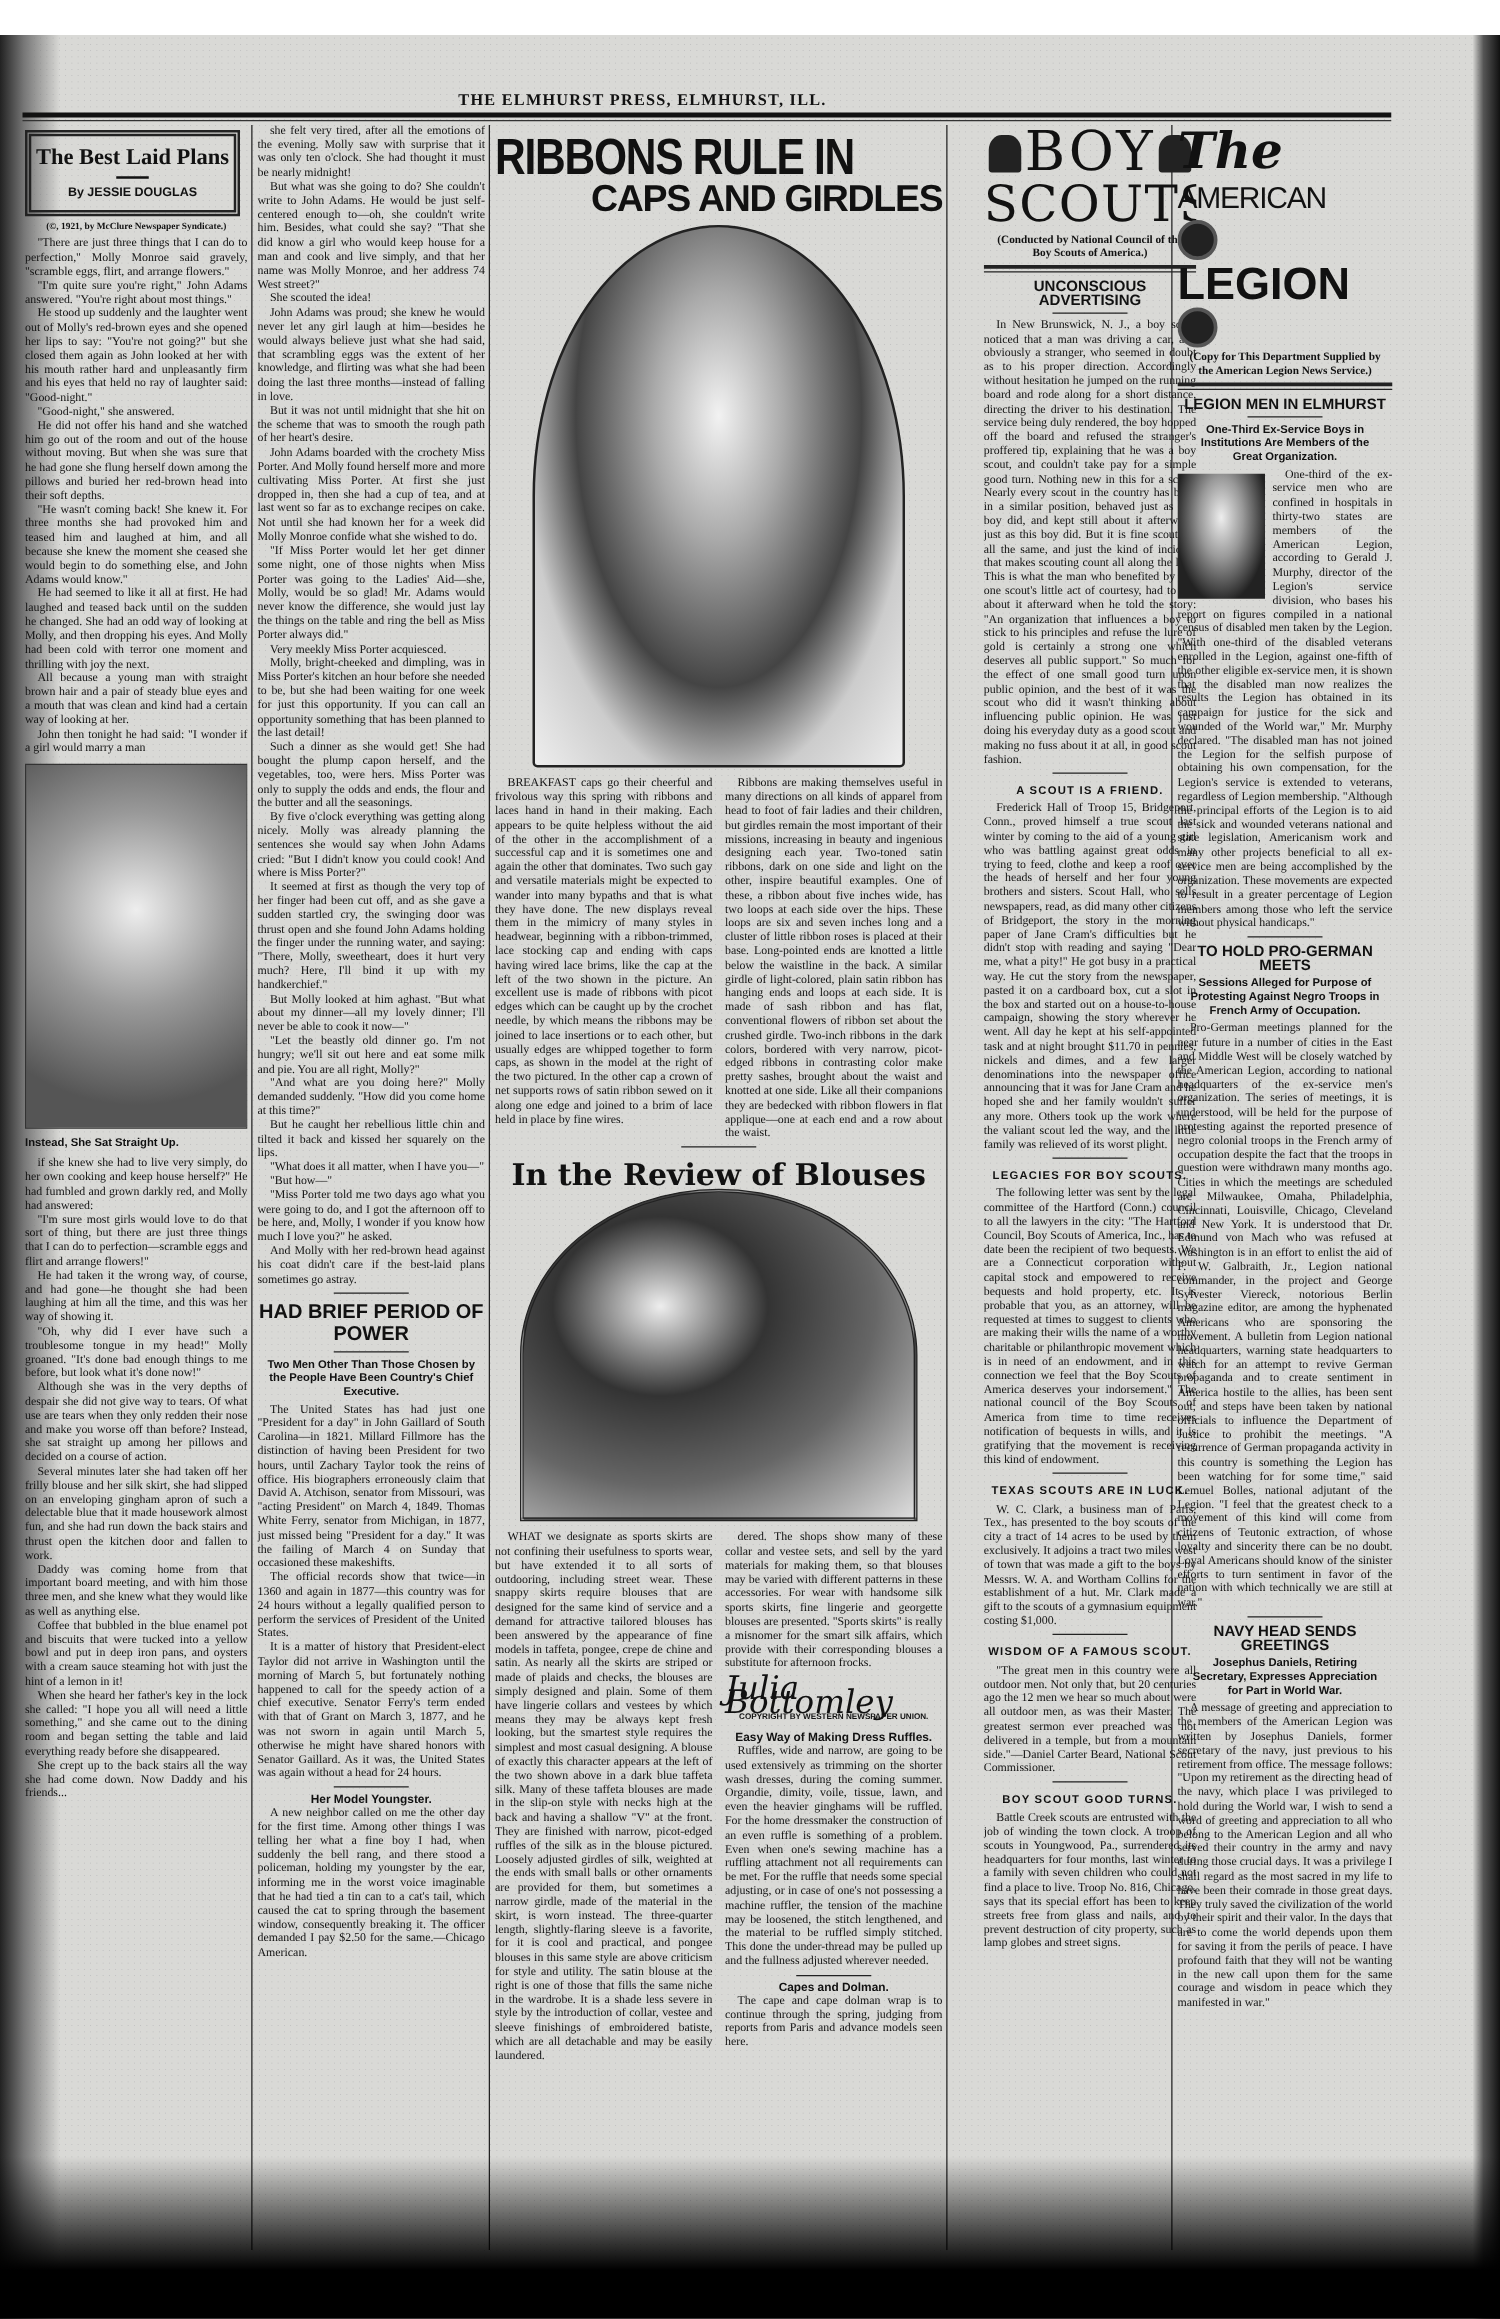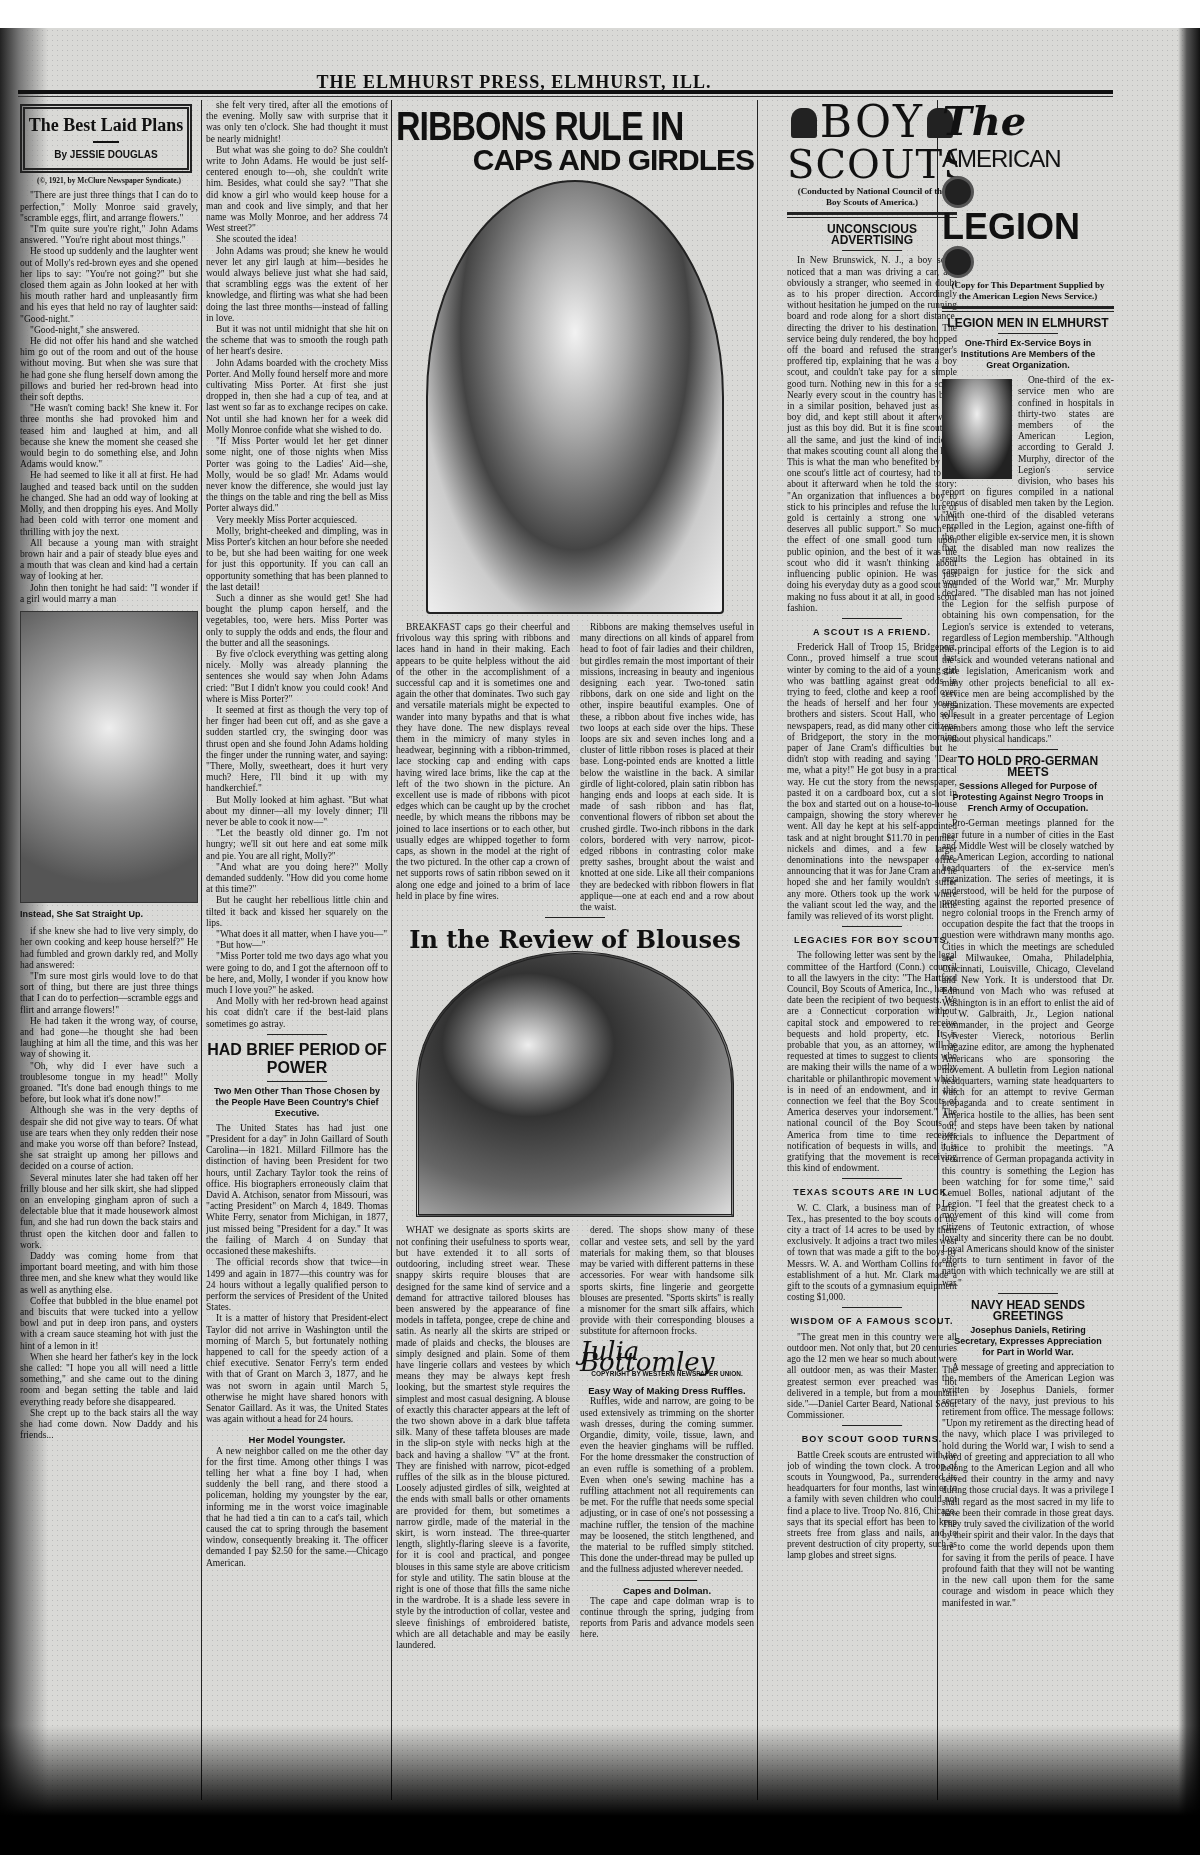--- a/index.html
+++ b/index.html
@@ -2,21 +2,21 @@
 <html><head>
 <meta charset="utf-8">
 <style>
   html,body{margin:0;padding:0;}
   body{width:1200px;height:1855px;background:#fff;position:relative;overflow:hidden;font-family:"Liberation Serif",serif;color:#111;}
   .page{position:absolute;left:0;top:28px;width:1200px;height:1827px;background:#d9d9d6;
         background-image:radial-gradient(#bbb 0.6px,transparent 0.7px);background-size:5px 5px;}
   .page .edge-left{position:absolute;left:0;top:0;width:48px;height:100%;background:linear-gradient(90deg,#222,#777 40%,rgba(0,0,0,0));}
   .page .edge-right{position:absolute;right:0;top:0;width:22px;height:100%;background:linear-gradient(270deg,#111,#555 60%,rgba(0,0,0,0));}
   .page .edge-bottom{position:absolute;left:0;bottom:0;width:100%;height:130px;background:linear-gradient(0deg,#000 30%,rgba(0,0,0,0));}
-  .masthead{position:absolute;left:0;top:44px;width:1028px;text-align:center;font-family:"Liberation Serif",serif;font-weight:bold;font-size:18px;letter-spacing:1px;}
+  .masthead{position:absolute;left:0;top:44px;width:1028px;text-align:center;font-family:"Liberation Serif",serif;font-weight:bold;font-size:13px;letter-spacing:1px;}
   .rule-top{position:absolute;left:18px;top:62px;width:1095px;height:4px;background:#111;}
   .rule-top2{position:absolute;left:18px;top:68px;width:1095px;height:1px;background:#333;}
   .col{position:absolute;top:72px;font-size:9.5px;line-height:11.2px;text-align:justify;overflow:hidden;}
   .col p{margin:0 0 0 0;text-indent:10px;}
   .vrule{position:absolute;top:72px;width:1px;background:#222;height:1700px;}
   .c1{left:20px;width:178px;}
   .c2{left:206px;width:182px;}
   .c3{left:396px;width:358px;}
   .c4{left:762px;width:170px;margin-left:25px;}
   .c5{left:942px;width:172px;}
@@ -119,21 +119,21 @@
     <p>But he caught her rebellious little chin and tilted it back and kissed her squarely on the lips.</p>
     <p>"What does it all matter, when I have you—"</p>
     <p>"But how—"</p>
     <p>"Miss Porter told me two days ago what you were going to do, and I got the afternoon off to be here, and, Molly, I wonder if you know how much I love you?" he asked.</p>
     <p>And Molly with her red-brown head against his coat didn't care if the best-laid plans sometimes go astray.</p>
     <div class="sep"></div>
     <div class="hd big">HAD BRIEF PERIOD OF POWER</div>
     <div class="sep"></div>
     <div class="sub">Two Men Other Than Those Chosen by the People Have Been Country's Chief Executive.</div>
     <p>The United States has had just one "President for a day" in John Gaillard of South Carolina—in 1821. Millard Fillmore has the distinction of having been President for two hours, until Zachary Taylor took the reins of office. His biographers erroneously claim that David A. Atchison, senator from Missouri, was "acting President" on March 4, 1849. Thomas White Ferry, senator from Michigan, in 1877, just missed being "President for a day." It was the failing of March 4 on Sunday that occasioned these makeshifts.</p>
-    <p>The official records show that twice—in 1499 and again in 1877—this country was for 24 hours without a legally qualified person to perform the services of President of the United States.</p>
+    <p>The official records show that twice—in 1360 and again in 1877—this country was for 24 hours without a legally qualified person to perform the services of President of the United States.</p>
     <p>It is a matter of history that President-elect Taylor did not arrive in Washington until the morning of March 5, but fortunately nothing happened to call for the speedy action of a chief executive. Senator Ferry's term ended with that of Grant on March 3, 1877, and he was not sworn in again until March 5, otherwise he might have shared honors with Senator Gaillard. As it was, the United States was again without a head for 24 hours.</p>
     <div class="sep"></div>
     <div class="hd" style="font-size:9.5px">Her Model Youngster.</div>
     <p>A new neighbor called on me the other day for the first time. Among other things I was telling her what a fine boy I had, when suddenly the bell rang, and there stood a policeman, holding my youngster by the ear, informing me in the worst voice imaginable that he had tied a tin can to a cat's tail, which caused the cat to spring through the basement window, consequently breaking it. The officer demanded I pay $2.50 for the same.—Chicago American.</p>
   </div>
 
   <div class="col c3">
     <div class="title1">RIBBONS RULE IN</div>
     <div class="title2">CAPS AND GIRDLES</div>
     <div class="photo1"></div>

